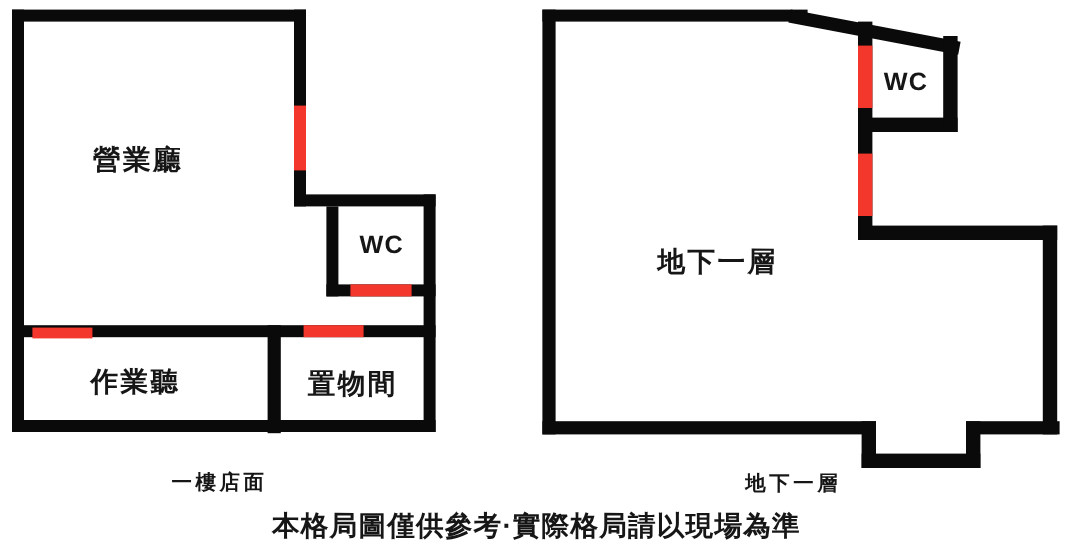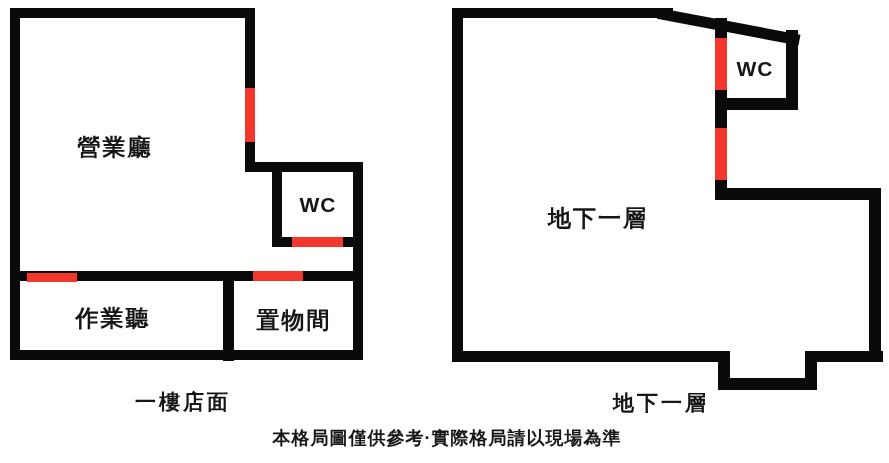--- a/index.html
+++ b/index.html
@@ -36,30 +36,30 @@
     font-size: 23px;
     letter-spacing: 2px;
     white-space: nowrap;
   }
   .room-label.latin { font-size: 21px; letter-spacing: 1px; }
   .caption {
     position: absolute;
     transform: translate(-50%, -50%);
     color: var(--text, #111);
     font-weight: bold;
-    font-size: 21px;
+    font-size: 17px;
     letter-spacing: 3px;
     white-space: nowrap;
   }
   .disclaimer {
     position: absolute;
     transform: translate(-50%, -50%);
     color: var(--text, #111);
     font-weight: bold;
-    font-size: 18px;
+    font-size: 23px;
     letter-spacing: 1px;
     white-space: nowrap;
   }
 </style>
 </head>
 <body>
 
 <div class="canvas">
 
   <div class="plan">
@@ -78,21 +78,21 @@
     <div class="wall" style="left:353px; top:162px; width:10px; height:198px;"></div>
 
     <div class="wall" style="left:10px; top:271px; width:353px; height:10px;"></div>
     <div class="door" style="left:27px; top:273px; width:50px; height:9px;"></div>
     <div class="door" style="left:253px; top:271px; width:50px; height:10px;"></div>
 
     <div class="wall" style="left:223px; top:271px; width:11px; height:90px;"></div>
 
     <div class="wall" style="left:10px; top:350px; width:353px; height:10px;"></div>
 
-    <div class="room-label" style="left:115px; top:147px;font-family:Liberation Serif, serif;">營業廳</div>
+    <div class="room-label" style="left:115px; top:133px;font-family:Liberation Serif, serif;">營業廳</div>
     <div class="room-label latin" style="left:318px; top:205px;">WC</div>
     <div class="room-label" style="left:113px; top:318px;">作業聽</div>
     <div class="room-label" style="left:294px; top:320px;">置物間</div>
     <div class="caption" style="left:183px; top:402px;">一樓店面</div>
   </div>
 
   <div class="plan">
 
     <div class="wall" style="left:452px; top:8px; width:11px; height:354px;"></div>
     <div class="wall" style="left:452px; top:8px; width:221px; height:10px;"></div>

